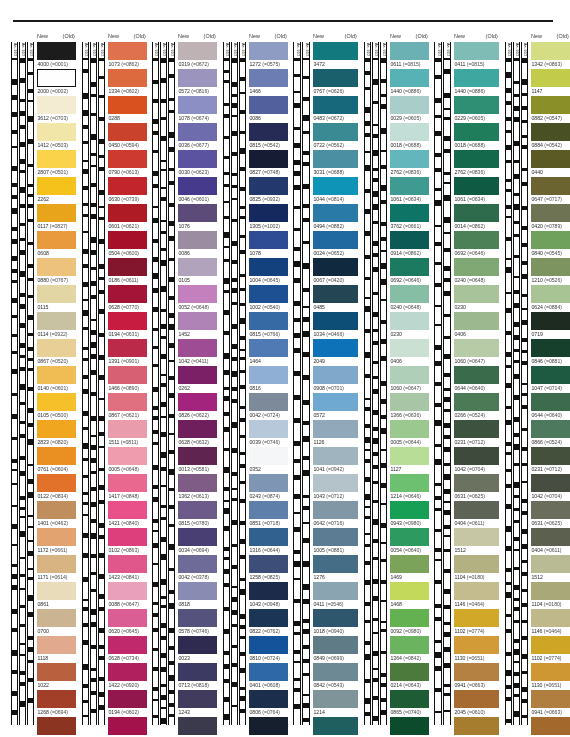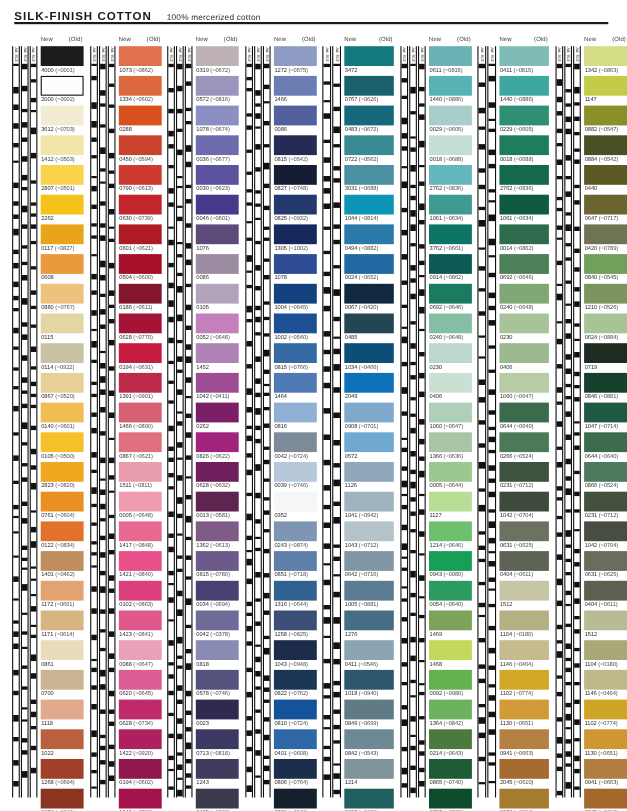--- a/index.html
+++ b/index.html
@@ -68,24 +68,20 @@
     white-space:nowrap;overflow:hidden;
     padding-left:0.5px;
   }
   .code .old{color:#4a4a4a;}
 </style>
 </head>
 <body>
 
 <div id="sheet">
 
-  <div class="hdr">
-    <span class="hdr-title">SILK-FINISH COTTON</span>
-    <span class="hdr-sub">100% mercerized cotton</span>
-  </div>
   <div class="hdr-rule"></div>
 
   <div class="groups" id="groups">
       <div class="grp" style="left: 11px; width: 65px;">
         <div class="grp-head">
           <span class="lbl-new" style="left: 26px;">New</span>
           <span class="lbl-old">(Old)</span>
         </div>
         <div class="bars" style="width: 24px;">
           <div class="bar-col" style="left: 0px; width: 6.5px;">

